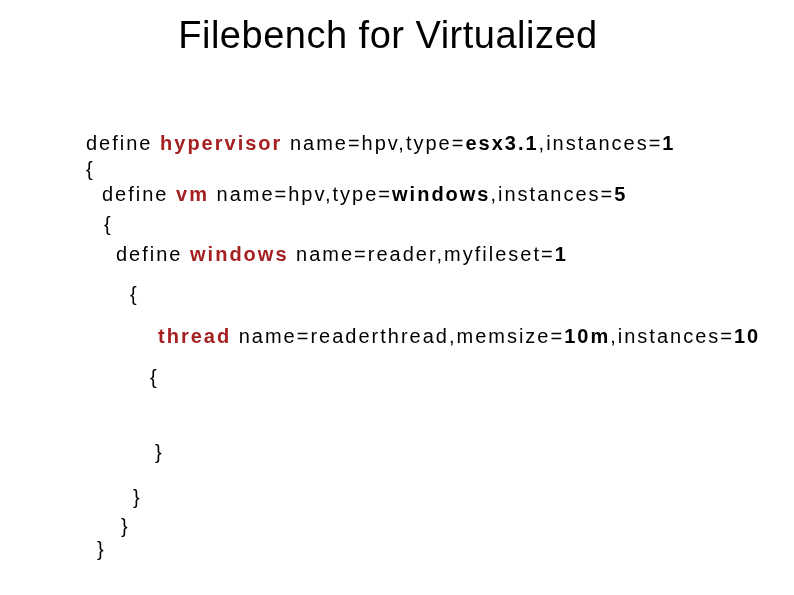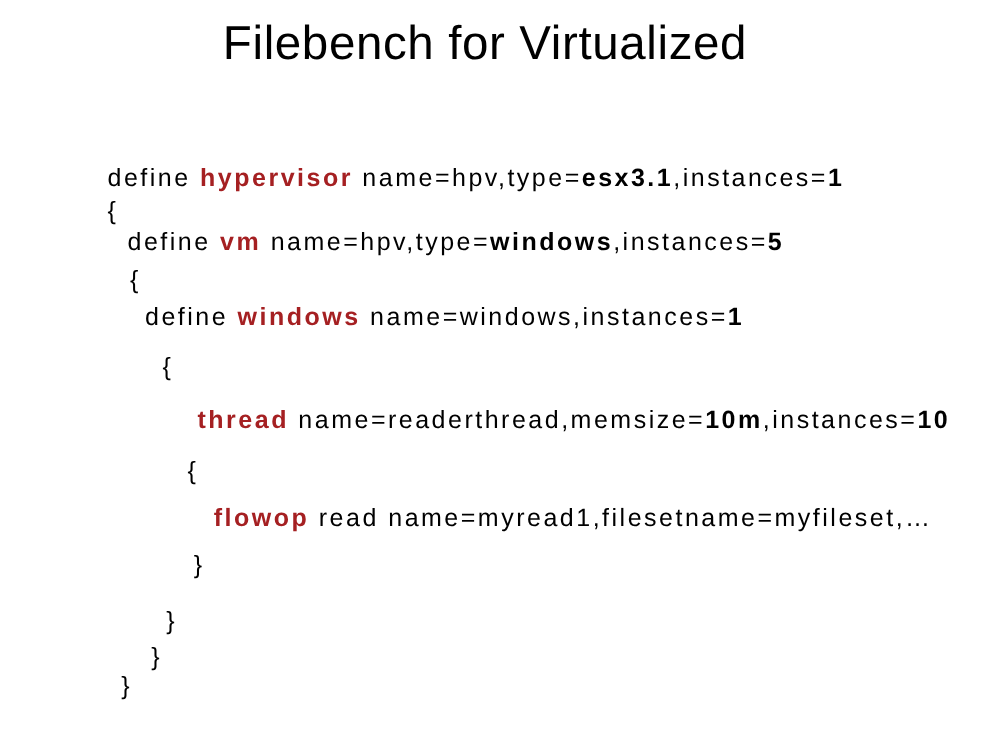--- a/index.html
+++ b/index.html
@@ -47,23 +47,22 @@
 
 <div class="slide">
   <div class="slide-title">
     <div>Filebench for Virtualized</div>
   </div>
   <div class="code-block">
       <div class="code-line" style="left: 62px; top: 131px;"><span class="seg-plain">define </span><span class="seg-kw">hypervisor</span><span class="seg-plain"> name=hpv,type=</span><span class="seg-b">esx3.1</span><span class="seg-plain">,instances=</span><span class="seg-b">1</span></div>
       <div class="code-line" style="left: 62px; top: 157px;"><span class="seg-plain">{</span></div>
       <div class="code-line" style="left: 78px; top: 182px; text-align: right;"><span class="seg-plain">define </span><span class="seg-kw">vm</span><span class="seg-plain"> name=hpv,type=</span><span class="seg-b">windows</span><span class="seg-plain">,instances=</span><span class="seg-b">5</span></div>
       <div class="code-line" style="left: 80px; top: 212px;"><span class="seg-plain">{</span></div>
-      <div class="code-line" style="left: 92px; top: 242px;"><span class="seg-plain">define </span><span class="seg-kw">windows</span><span class="seg-plain"> name=windows,instances=</span><span class="seg-b">1</span></div>
+      <div class="code-line" style="left: 92px; top: 242px;"><span class="seg-plain">define </span><span class="seg-kw">windows</span><span class="seg-plain"> name=reader,myfileset=</span><span class="seg-b">1</span></div>
       <div class="code-line" style="left: 106px; top: 282px;"><span class="seg-plain">{</span></div>
       <div class="code-line" style="left: 134px; top: 324px;"><span class="seg-kw">thread</span><span class="seg-plain"> name=readerthread,memsize=</span><span class="seg-b">10m</span><span class="seg-plain">,instances=</span><span class="seg-b">10</span></div>
       <div class="code-line" style="left: 126px; top: 365px;"><span class="seg-plain">{</span></div>
-      <div class="code-line" style="left: 147px; top: 403px;"><span class="seg-kw">flowop</span><span class="seg-plain"> read name=myread1,filesetname=myfileset,…</span></div>
       <div class="code-line" style="left: 131px; top: 440px;"><span class="seg-plain">}</span></div>
       <div class="code-line" style="left: 109px; top: 485px;"><span class="seg-plain">}</span></div>
       <div class="code-line" style="left: 97px; top: 514px;"><span class="seg-plain">}</span></div>
       <div class="code-line" style="left: 73px; top: 537px;"><span class="seg-plain">}</span></div>
     </div>
 </div>
 
 </body></html>

